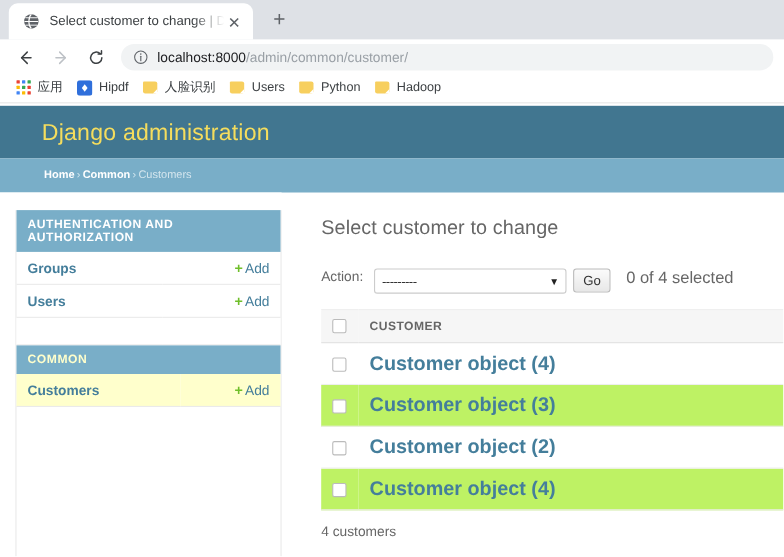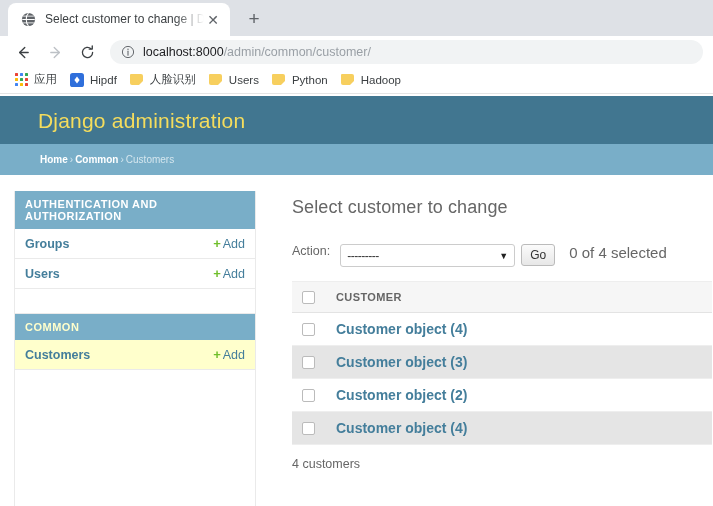--- a/index.html
+++ b/index.html
@@ -245,23 +245,23 @@
     text-align: left;
     font-size: 11px;
     font-weight: bold;
     color: #666666;
     letter-spacing: 0.4px;
   }
   .rt th.cb, .rt td.cb { width: 34px; padding-right: 0; }
   .rt td {
     padding: 8px 10px;
     border-bottom: 1px solid #eeeeee;
-    font-size: 14px;
-  }
-  .rt tr.row2 td { background: #e5e5e5; }
+    font-size: 18px;
+  }
+  .rt tr.row2 td { background: #bef264; }
   .rt td a { color: #447e9b; text-decoration: none; font-weight: bold; }
   .cbx {
     width: 13px; height: 13px;
     border: 1px solid #bbbbbb;
     border-radius: 2px;
     background: #ffffff;
     display: inline-block;
     vertical-align: middle;
   }
   .paginator {

